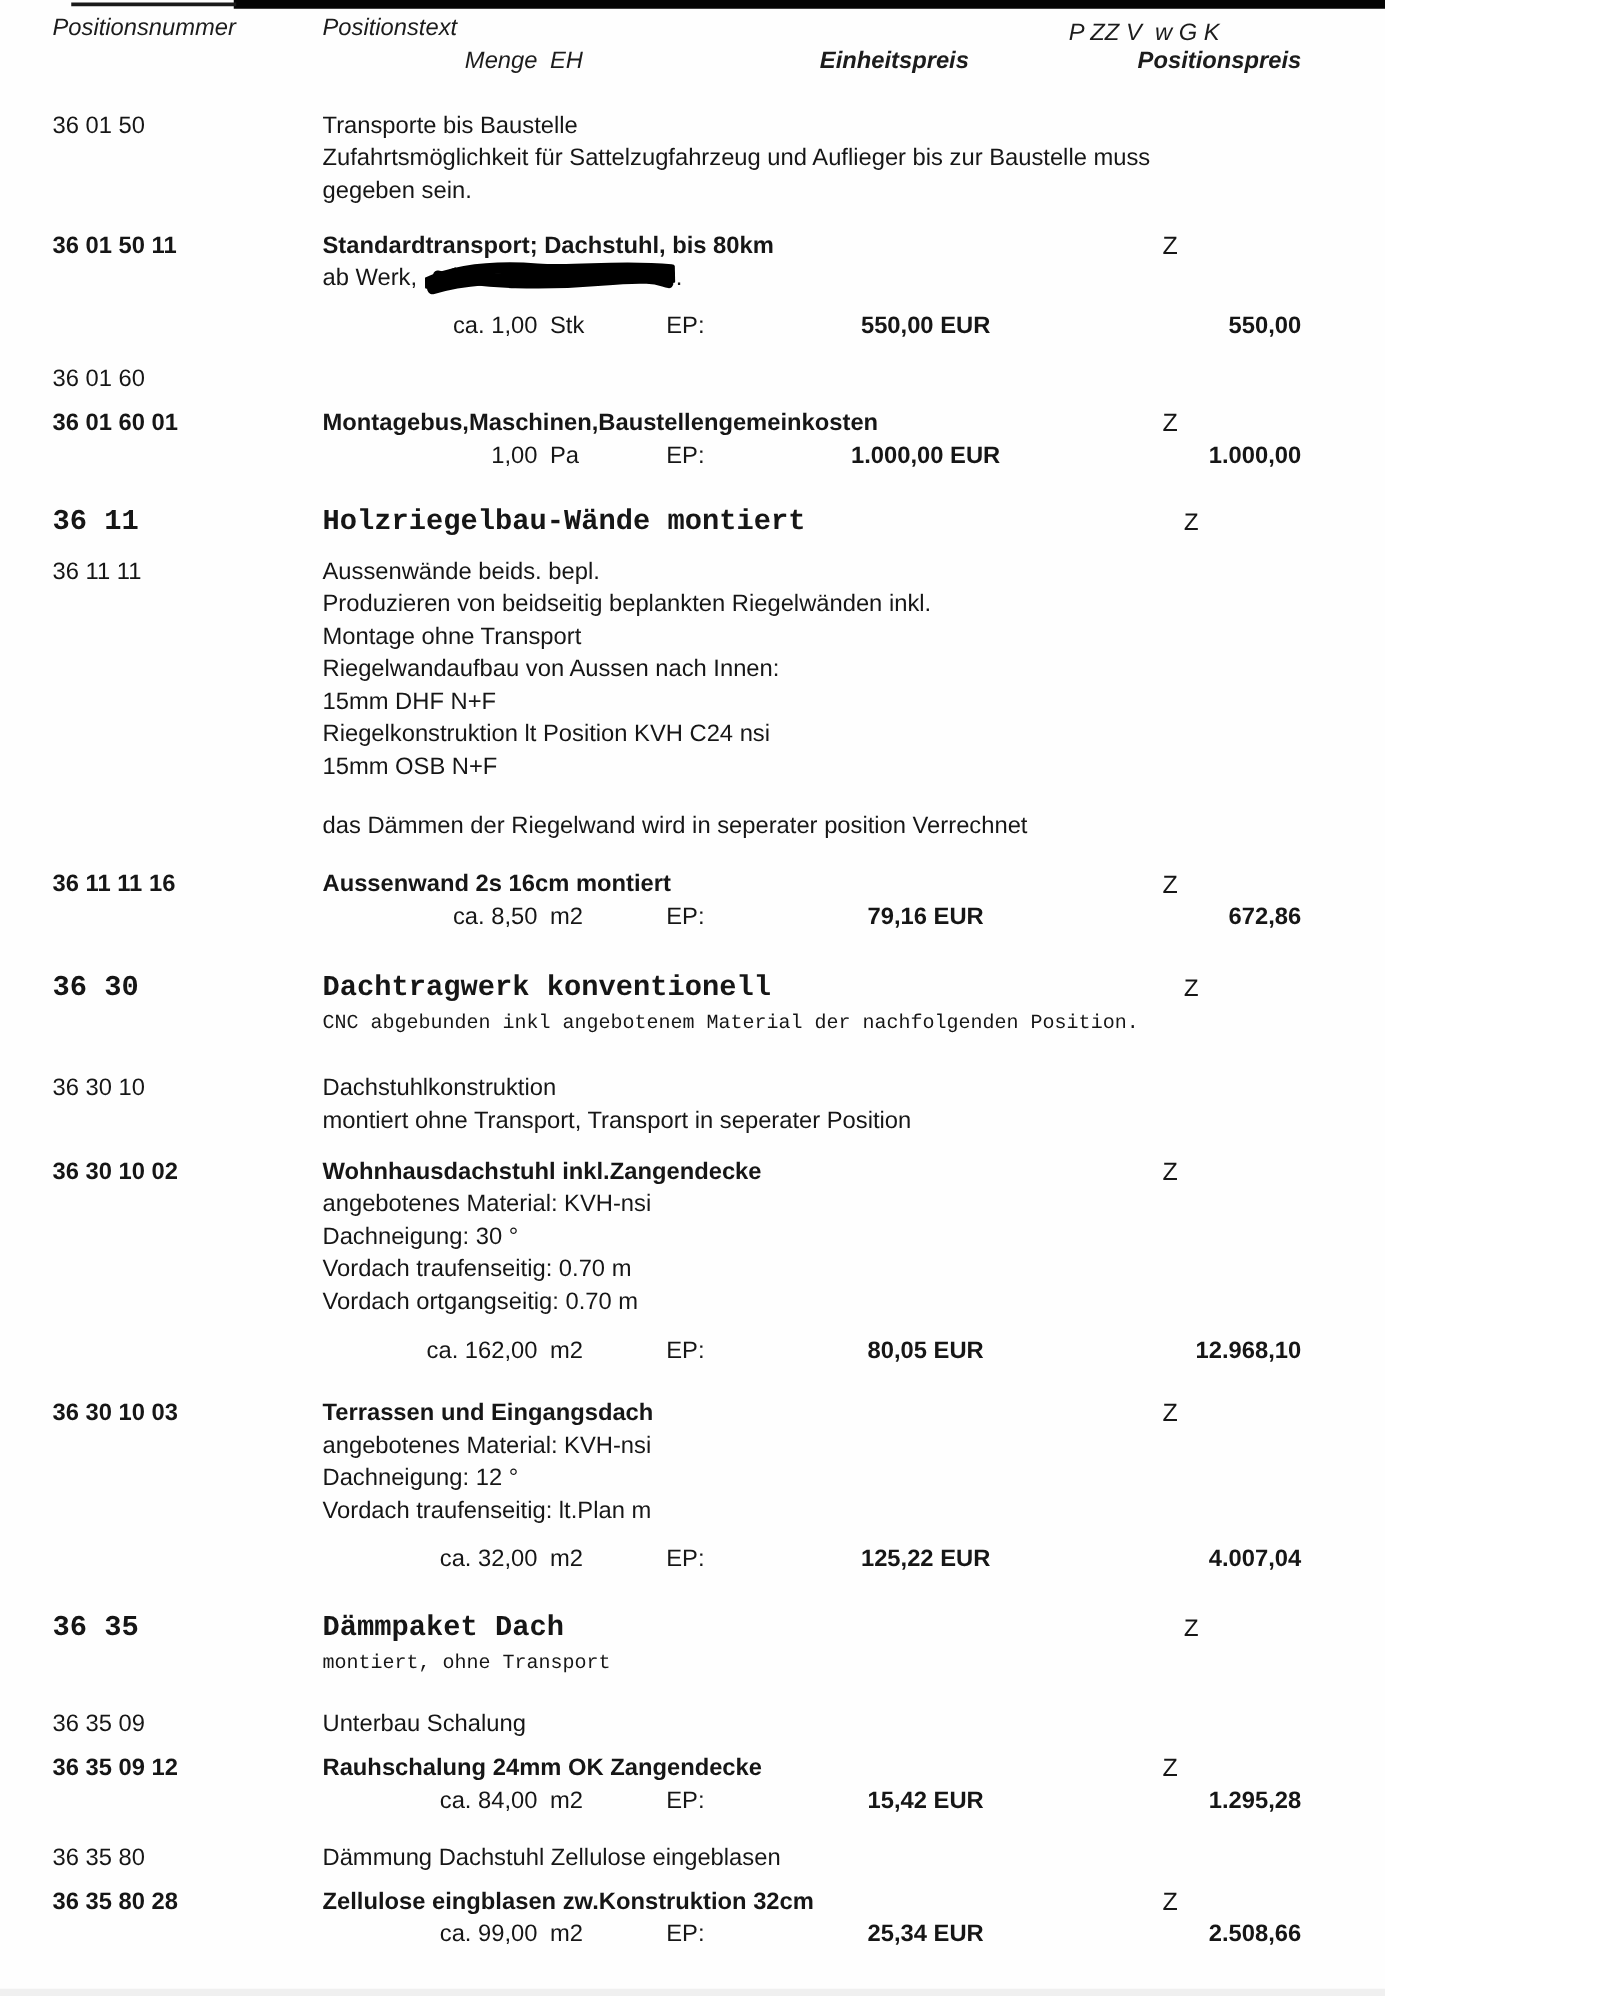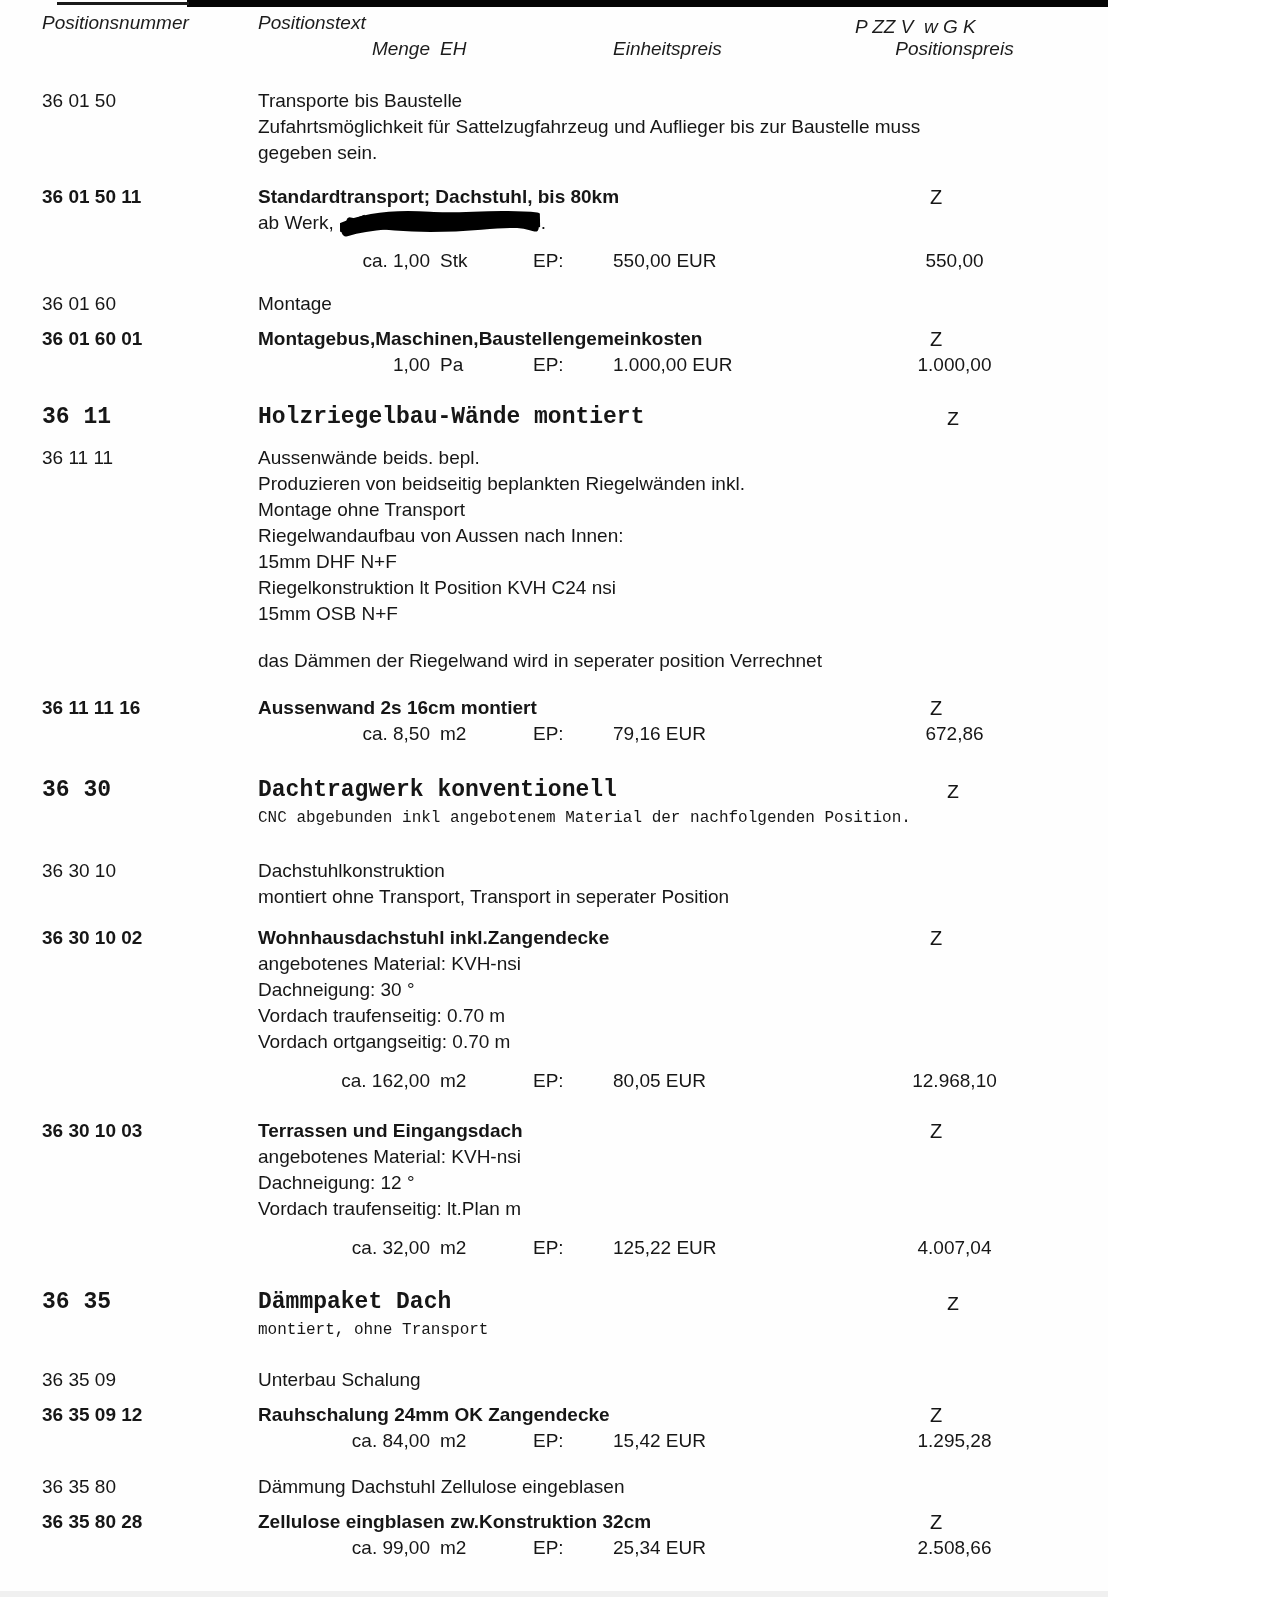--- a/index.html
+++ b/index.html
@@ -32,22 +32,22 @@
 
   .group   { font-size:23px; line-height:30px;font-family:Liberation Mono, monospace; }
   .group .pn, .group .title { font-weight:bold; }
   .group .flag { left:689px; top:3px; font-size:20px; }
   .group .desc { font-size:16px; line-height:26px; font-weight:normal; }
 
   .qtyline { display:grid; grid-template-columns:172px 103px 80px 255px 1fr; }
   .q-qty   { text-align:right; white-space:nowrap; }
   .q-unit  { padding-left:10px; white-space:nowrap; }
   .q-ep    { white-space:nowrap; }
-  .q-up    { text-align:left; white-space:nowrap; }
-  .q-total { text-align:center; white-space:nowrap; }
+  .q-up    { text-align:center; white-space:nowrap;font-weight:bold; }
+  .q-total { text-align:right; white-space:nowrap;font-weight:bold; }
 
   .scribble { display:inline-block; vertical-align:middle; margin:-6px 1px -2px 6px; transform:rotate(-1.2deg); }
 </style>
 </head>
 <body>
 
 <div class="page">
   <div class="scanbar"></div>
   <div class="scanbar-thin"></div>
   <div class="scanbar-foot"></div>
@@ -99,23 +99,20 @@
         <span class="q-unit">Stk</span>
         <span class="q-ep">EP:</span>
         <span class="q-up">550,00 EUR</span>
         <span class="q-total">550,00</span>
       </div>
     </div>
   </div>
 
   <div class="row section" style="margin-top:17px">
     <div class="pn">36 01 60</div>
-    <div class="content">
-      <div class="line">Montage</div>
-    </div>
   </div>
 
   <div class="row item" style="margin-top:9px">
     <div class="pn">36 01 60 01</div>
     <div class="content">
       <div class="line title">
         <span>Montagebus,Maschinen,Baustellengemeinkosten</span>
         <span class="flag">Z</span>
       </div>
       <div class="qtyline">

